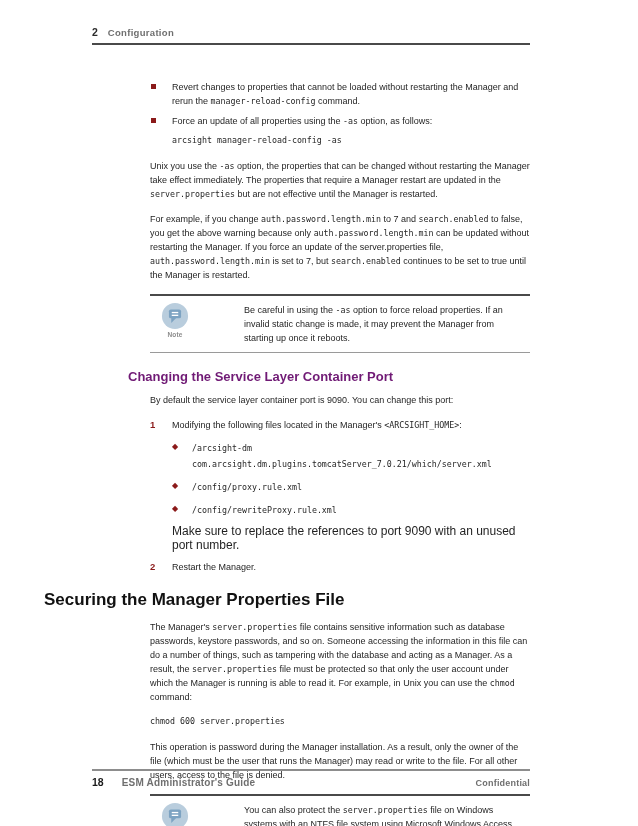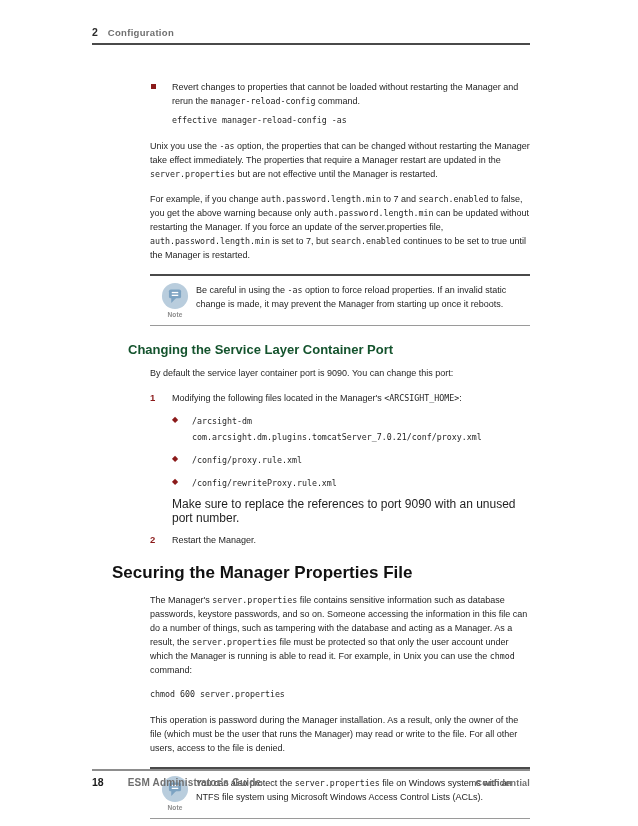--- a/index.html
+++ b/index.html
@@ -16,21 +16,21 @@
   
   .hdr{position:absolute;top:26px;left:92px;right:108px;}
   .hdr-row{display:flex;align-items:baseline;gap:10px;}
   .chapter-num{font-size:10.5px;font-weight:bold;color:#2a2a2a;}
   .chapter-title{font-size:9.5px;font-weight:bold;color:var(--muted);letter-spacing:.3px;}
   .hdr-rule{margin-top:5px;border-top:2px solid var(--rule-dark);}
   
   .ftr{position:absolute;left:92px;right:108px;bottom:38px;}
   .ftr-rule{border-top:2px solid var(--rule-mid);}
   .ftr-row{display:flex;justify-content:space-between;margin-top:5px;align-items:baseline;}
-  .ftr-left{display:flex;gap:24px;align-items:baseline;}
+  .ftr-left{display:flex;gap:18px;align-items:baseline;}
   .ftr-num{font-size:10.5px;font-weight:bold;color:#1a1a1a;}
   .ftr-title{font-size:10px;font-weight:bold;color:var(--muted);letter-spacing:.2px;}
   .ftr-right{font-size:9px;font-weight:bold;color:var(--muted);letter-spacing:.2px;padding-left:40px;}
   
   .content{position:absolute;top:80px;left:0;right:0;}
   .body-txt{font-size:9px;line-height:14px;}
   p.body-txt{margin:0 108px 11px 150px;}
   .code-inline{font-family:"DejaVu Sans Mono","Liberation Mono",monospace;font-size:8.3px;}
   .code-block{
     font-family:"DejaVu Sans Mono","Liberation Mono",monospace;
@@ -44,28 +44,29 @@
   
   .step{position:relative;margin:0 108px 7px 150px;padding-left:22px;font-size:9px;line-height:14px;}
   .step-num{position:absolute;left:0;top:0;font-weight:bold;color:var(--accent);font-size:9.5px;}
   
   .dlist{margin:4px 108px 2px 172px;}
   .ditem{position:relative;padding-left:20px;margin-bottom:7px;line-height:13px;}
   .dmark{position:absolute;left:0;top:1px;color:var(--accent);font-size:8px;}
   .dtext{font-family:"DejaVu Sans Mono","Liberation Mono",monospace;font-size:8.3px;white-space:pre-line;}
   .step-after{margin:2px 108px 8px 172px;font-size:12px;line-height:14px;}
   
-  h2.h2{margin:16px 108px 9px 128px;font-size:13px;font-weight:bold;color:#14532d;}
-  h1.h1{margin:16px 108px 10px 112px;font-size:17px;font-weight:bold;color:#111;}
+  h2.h2{margin:16px 108px 9px 128px;font-size:13px;font-weight:bold;color:#701a75;}
+  h1.h1{margin:16px 108px 10px 44px;font-size:17px;font-weight:bold;color:#111;}
   
   .note{
     display:flex;margin:12px 108px 12px 150px;
     border-top:2px solid var(--rule-dark);
     border-bottom:1px solid var(--rule-light);
     padding:6px 4px 7px 4px;
+    gap:48px;
   }
   .note-ic{width:42px;flex:0 0 42px;display:flex;flex-direction:column;align-items:center;}
   .note-lbl{font-size:6.5px;font-weight:bold;color:#8c8c8c;margin-top:1px;letter-spacing:.2px;}
   .note-body{flex:1;font-size:9px;line-height:14px;padding-top:1px;}
 </style>
 </head>
 <body>
 
 <div class="page">
 
@@ -77,23 +78,27 @@
     <div class="hdr-rule"></div>
   </div>
 
   <div class="content">
 
     <div class="blist">
       <div class="bitem body-txt">
         <span class="sq"></span>
         <span><span>Revert changes to properties that cannot be loaded without restarting the Manager and rerun the </span><span class="code-inline">manager-reload-config</span><span> command.</span></span>
       </div>
+      <div class="bitem body-txt">
+        <span class="sq"></span>
+        <span><span>Force an update of all properties using the </span><span class="code-inline">-as</span><span> option, as follows:</span></span>
+      </div>
     </div>
 
-    <div class="code-block">effective manager-reload-config -as</div>
+    <div class="code-block">arcsight manager-reload-config -as</div>
 
     <p class="body-txt"><span>Unix you use the </span><span class="code-inline">-as</span><span> option, the properties that can be changed without restarting the Manager take effect immediately. The properties that require a Manager restart are updated in the </span><span class="code-inline">server.properties</span><span> but are not effective until the Manager is restarted.</span></p>
     <p class="body-txt"><span>For example, if you change </span><span class="code-inline">auth.password.length.min</span><span> to 7 and </span><span class="code-inline">search.enabled</span><span> to false, you get the above warning because only </span><span class="code-inline">auth.password.length.min</span><span> can be updated without restarting the Manager. If you force an update of the server.properties file, </span><span class="code-inline">auth.password.length.min</span><span> is set to 7, but </span><span class="code-inline">search.enabled</span><span> continues to be set to true until the Manager is restarted.</span></p>
 
     <div class="note">
       <div class="note-ic">
         <svg width="28" height="28" viewBox="0 0 30 30">
           <circle cx="15" cy="15" r="14" fill="var(--note-circle)"></circle>
           <rect x="8.5" y="8" width="13" height="9.5" rx="2" fill="var(--note-bubble)"></rect>
           <path d="M11 17 L11 22.5 L16.5 17 Z" fill="var(--note-bubble)"></path>
@@ -110,21 +115,21 @@
 
     <div class="step">
       <span class="step-num">1</span>
       <span><span>Modifying the following files located in the Manager's </span><span class="code-inline">&lt;ARCSIGHT_HOME&gt;</span><span>:</span></span>
     </div>
 
     <div class="dlist">
       <div class="ditem">
         <span class="dmark">◆</span>
         <span class="dtext">/arcsight-dm
-com.arcsight.dm.plugins.tomcatServer_7.0.21/conf/proxy.xml</span>
+com.arcsight.dm.plugins.tomcatServer_7.0.21/which/server.xml</span>
       </div>
       <div class="ditem">
         <span class="dmark">◆</span>
         <span class="dtext">/config/proxy.rule.xml</span>
       </div>
       <div class="ditem">
         <span class="dmark">◆</span>
         <span class="dtext">/config/rewriteProxy.rule.xml</span>
       </div>
     </div>

